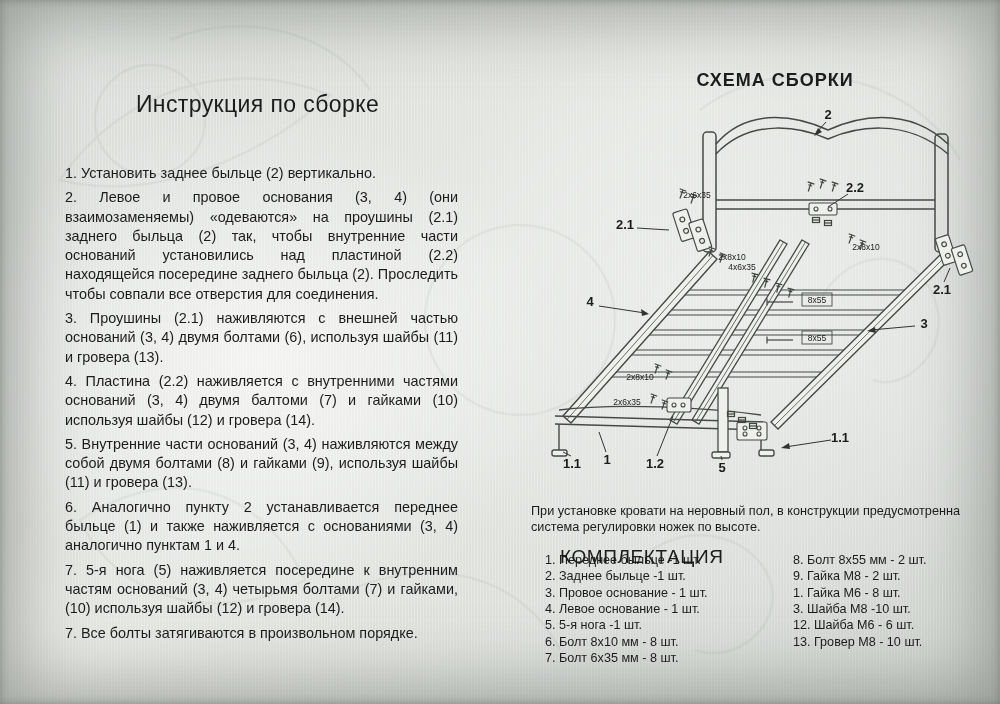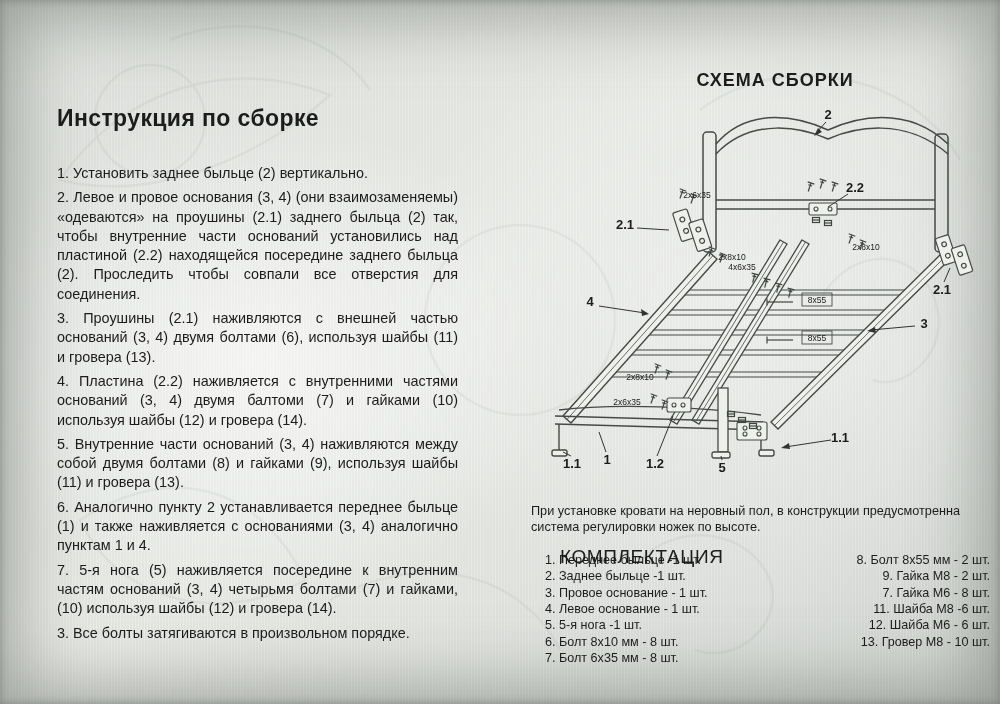--- a/index.html
+++ b/index.html
@@ -8,36 +8,36 @@
     position:relative;width:1000px;height:704px;
     font-family:"Liberation Sans",sans-serif;color:#1c1c1c;
     background:
       radial-gradient(ellipse 430px 340px at 255px 360px, rgba(255,255,255,.60), rgba(255,255,255,0) 72%),
       radial-gradient(ellipse 520px 400px at 760px 320px, rgba(255,255,255,.38), rgba(255,255,255,0) 75%),
       repeating-linear-gradient(90deg, rgba(255,255,255,.07) 0 1px, rgba(60,65,60,.035) 1px 3px),
       linear-gradient(135deg,#dfe2de,#eaece8 45%,#dee1dd 80%,#d2d6d1);
     box-shadow: inset 0 0 70px 14px rgba(100,106,100,.55), inset 0 0 9px rgba(80,86,80,.5);
   }
   .watermark{position:absolute;left:0;top:0;pointer-events:none;}
-  .instr-title{position:absolute;left:57px;top:90px;width:401px;
-    font-size:23px;font-weight:bold;letter-spacing:.4px;}
+  .instr-title{position:absolute;left:57px;top:76px;width:401px;text-align:center;
+    font-size:23px;font-weight:normal;letter-spacing:.4px;}
   .steps{position:absolute;left:57px;top:164px;width:401px;font-size:14.4px;line-height:1.34;text-align:justify;}
-  .steps p{margin:0 0 5px 0;}
+  .steps p{margin:0 0 5px 8px;}
   .schema-title{position:absolute;left:560px;top:55px;width:430px;text-align:center;
     font-size:18px;font-weight:bold;letter-spacing:1px;}
   .diagram{position:absolute;left:515px;top:78px;width:470px;height:410px;}
   .diagram text{font-family:"Liberation Sans",sans-serif;}
   .plabel{font-size:13px;font-weight:bold;fill:#1c1c1c;}
   .slabel{font-size:8.5px;fill:#1c1c1c;}
   .note{position:absolute;left:531px;top:486px;width:458px;font-size:12.7px;line-height:1.25;margin-top:18px;}
   .parts-title{position:absolute;left:560px;top:527px;width:430px;text-align:left;
     font-size:19px;font-weight:normal;letter-spacing:.6px;}
   .parts{position:absolute;left:545px;top:553px;width:445px;display:flex;}
   .parts-col-a{width:248px;}
-  .parts-col-b{width:197px;text-align:right;}
+  .parts-col-b{width:197px;}
   .parts p{margin:0 0 1.5px 0;font-size:12.6px;line-height:1.18;}
 </style>
 </head>
 <body>
 
 <div class="page">
 
   <svg class="watermark" width="1000" height="704" viewBox="0 0 1000 704">
     <g fill="none" stroke="#7d877d" stroke-width="2.5" opacity="0.09">
       <path d="M60,180 C120,90 230,55 330,95 C270,150 160,205 60,180 Z"></path>
@@ -55,21 +55,21 @@
   <h1 class="instr-title">Инструкция по сборке</h1>
 
   <div class="steps">
     <p>1. Установить заднее быльце (2) вертикально.</p>
     <p>2. Левое и провое основания (3, 4) (они взаимозаменяемы) «одеваются» на проушины (2.1) заднего быльца (2) так, чтобы внутренние части оснований установились над пластиной (2.2) находящейся посередине заднего быльца (2). Проследить чтобы совпали все отверстия для соединения.</p>
     <p>3. Проушины (2.1) наживляются с внешней частью оснований (3, 4) двумя болтами (6), используя шайбы (11) и гровера (13).</p>
     <p>4. Пластина (2.2) наживляется с внутренними частями оснований (3, 4) двумя балтоми (7) и гайками (10) используя шайбы (12) и гровера (14).</p>
     <p>5. Внутренние части оснований (3, 4) наживляются между собой двумя болтами (8) и гайками (9), используя шайбы (11) и гровера (13).</p>
     <p>6. Аналогично пункту 2 устанавливается переднее быльце (1) и также наживляется с основаниями (3, 4) аналогично пунктам 1 и 4.</p>
     <p>7. 5-я нога (5) наживляется посередине к внутренним частям оснований (3, 4) четырьмя болтами (7) и гайками, (10) используя шайбы (12) и гровера (14).</p>
-    <p>3. Все болты затягиваются в произвольном порядке.</p>
+    <p>7. Все болты затягиваются в произвольном порядке.</p>
   </div>
 
   <h2 class="schema-title">СХЕМА СБОРКИ</h2>
 
   <svg class="diagram" viewBox="0 0 470 410">
     <defs>
       <g id="bolt">
         <line x1="-3.5" y1="0" x2="3.5" y2="0"></line>
         <line x1="0" y1="0" x2="0" y2="9"></line>
         <line x1="-2" y1="2.5" x2="2" y2="2.5"></line>
@@ -262,20 +262,20 @@
       <p>2. Заднее быльце -1 шт.</p>
       <p>3. Провое основание - 1 шт.</p>
       <p>4. Левое основание - 1 шт.</p>
       <p>5. 5-я нога -1 шт.</p>
       <p>6. Болт 8х10 мм - 8 шт.</p>
       <p>7. Болт 6х35 мм - 8 шт.</p>
     </div>
     <div class="parts-col-b">
       <p>8. Болт 8х55 мм - 2 шт.</p>
       <p>9. Гайка М8 - 2 шт.</p>
-      <p>7. Гайка М6 - 8 шт.</p>
-      <p>11. Шайба М8 -6 шт.</p>
+      <p>1. Гайка М6 - 8 шт.</p>
+      <p>3. Шайба М8 -10 шт.</p>
       <p>12. Шайба М6 - 6 шт.</p>
       <p>13. Гровер М8 - 10 шт.</p>
     </div>
   </div>
 
 </div>
 
 </body></html>

